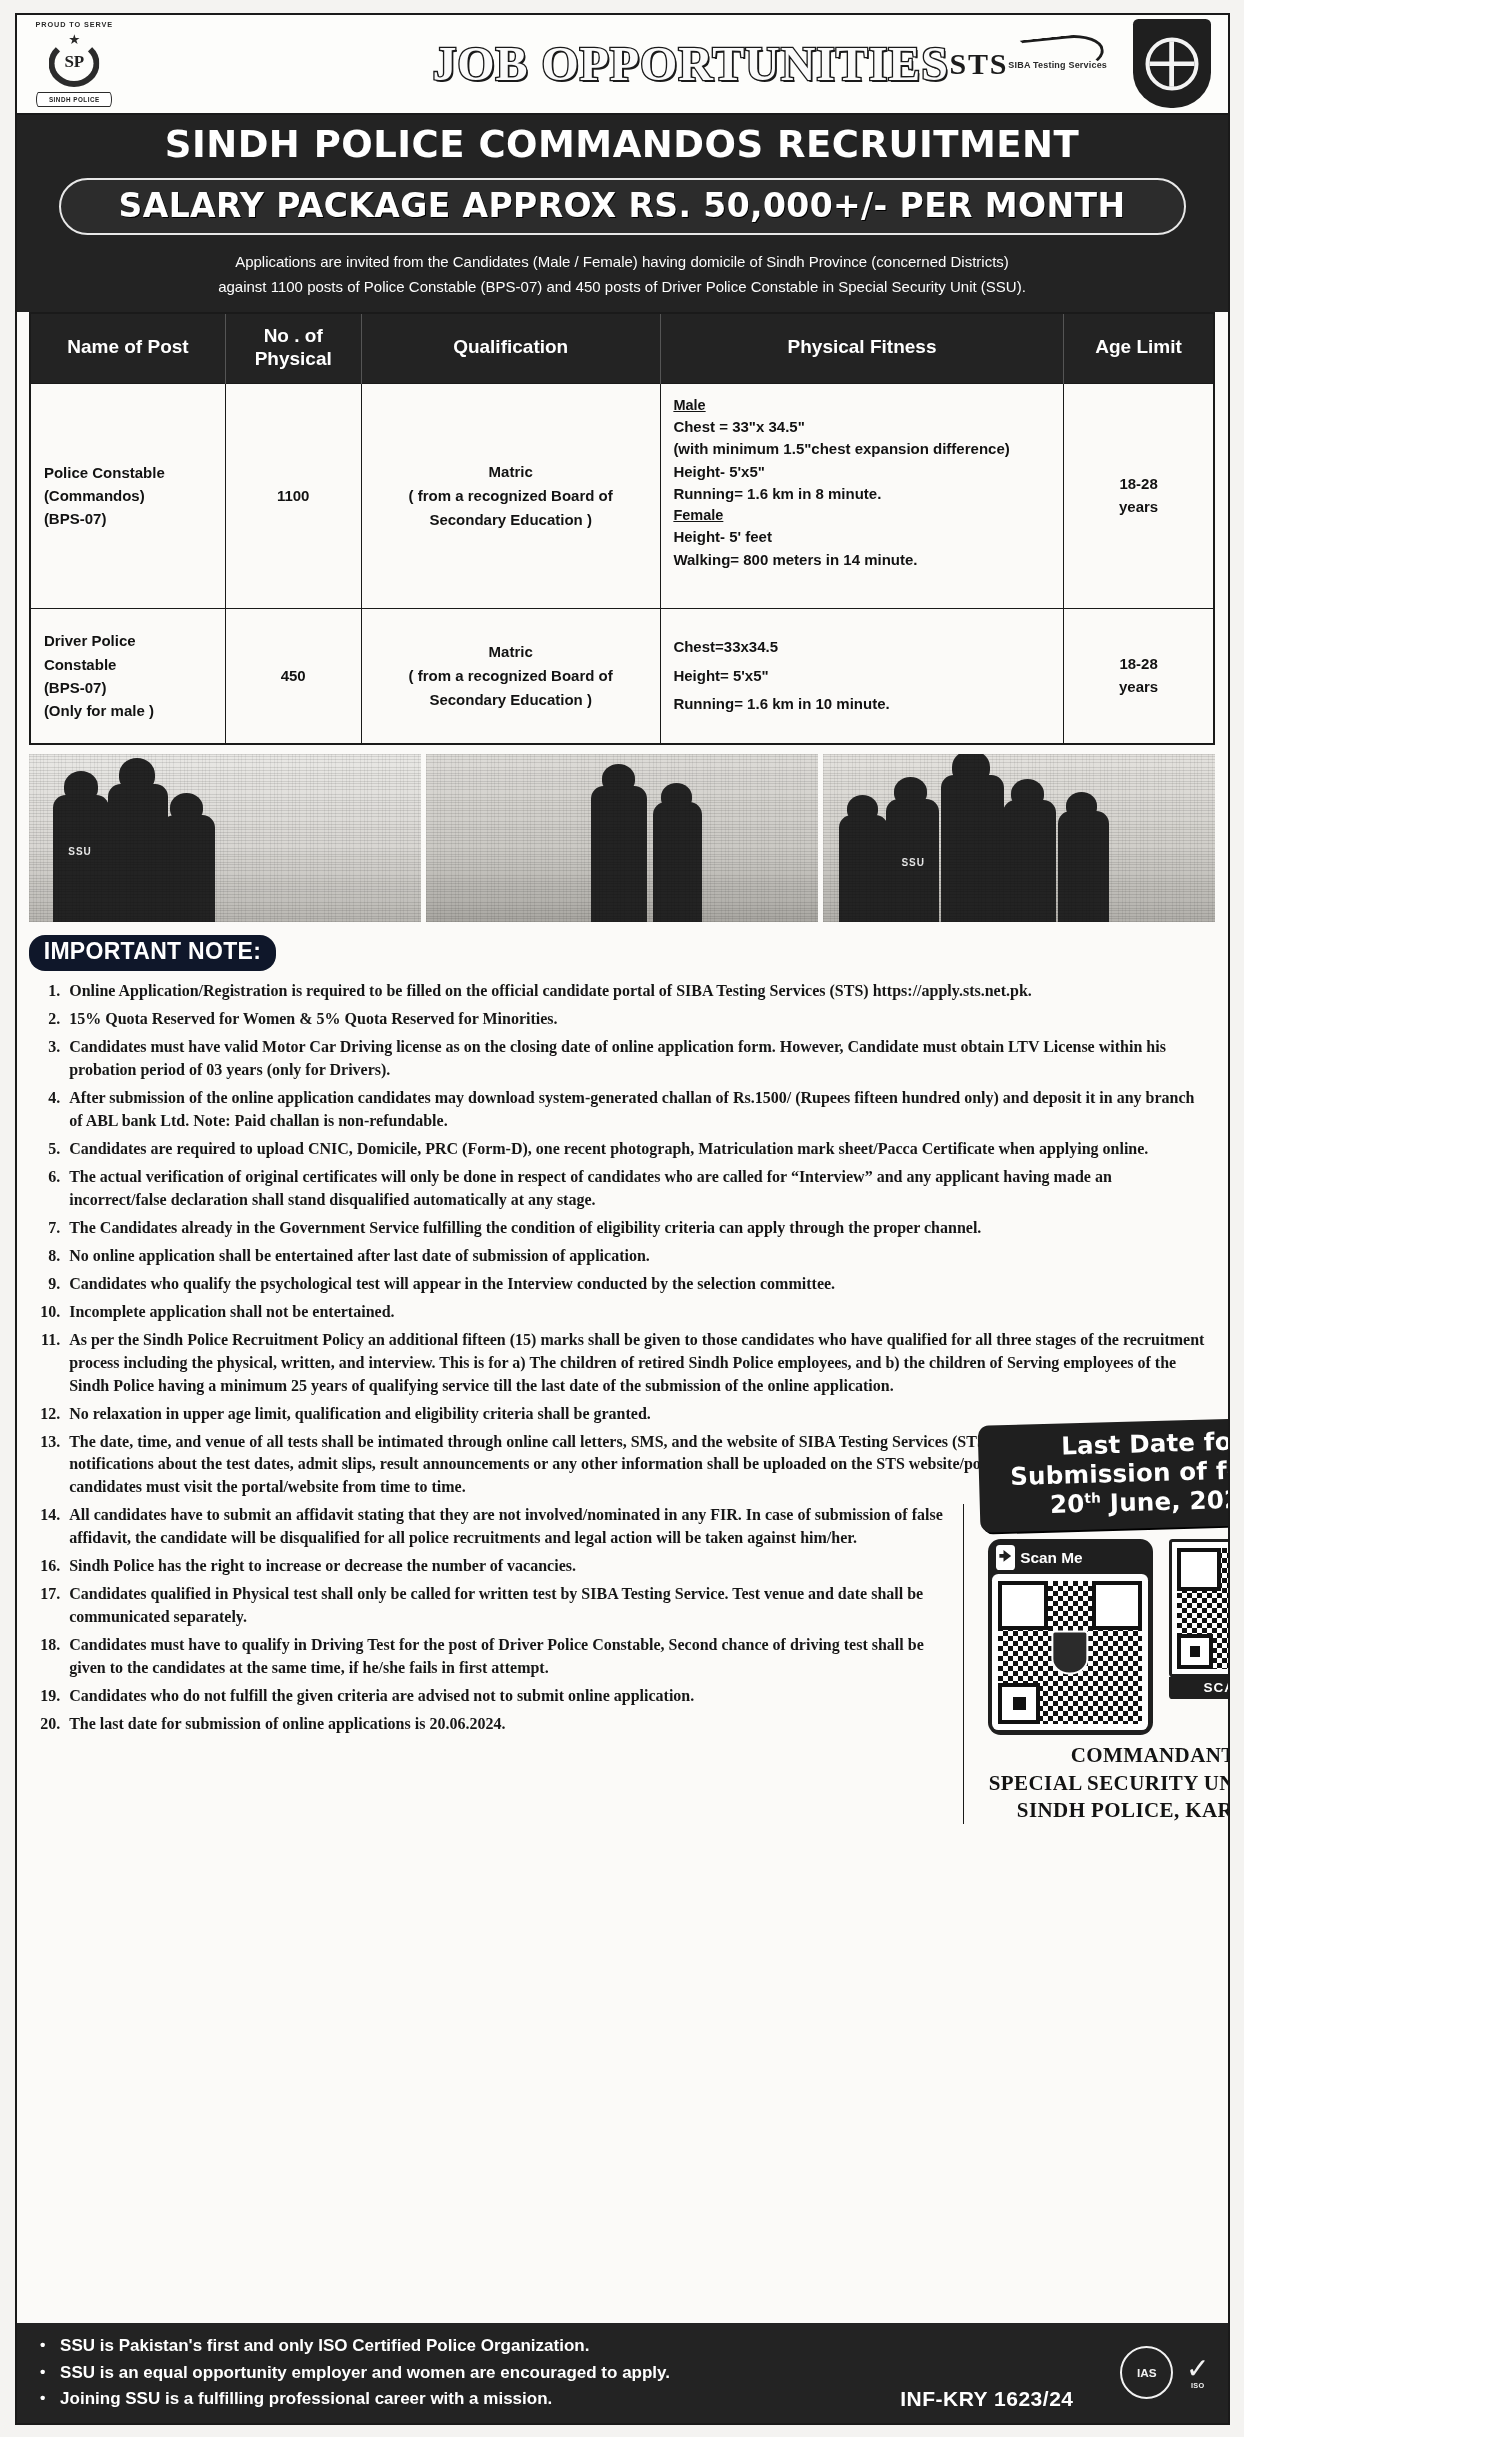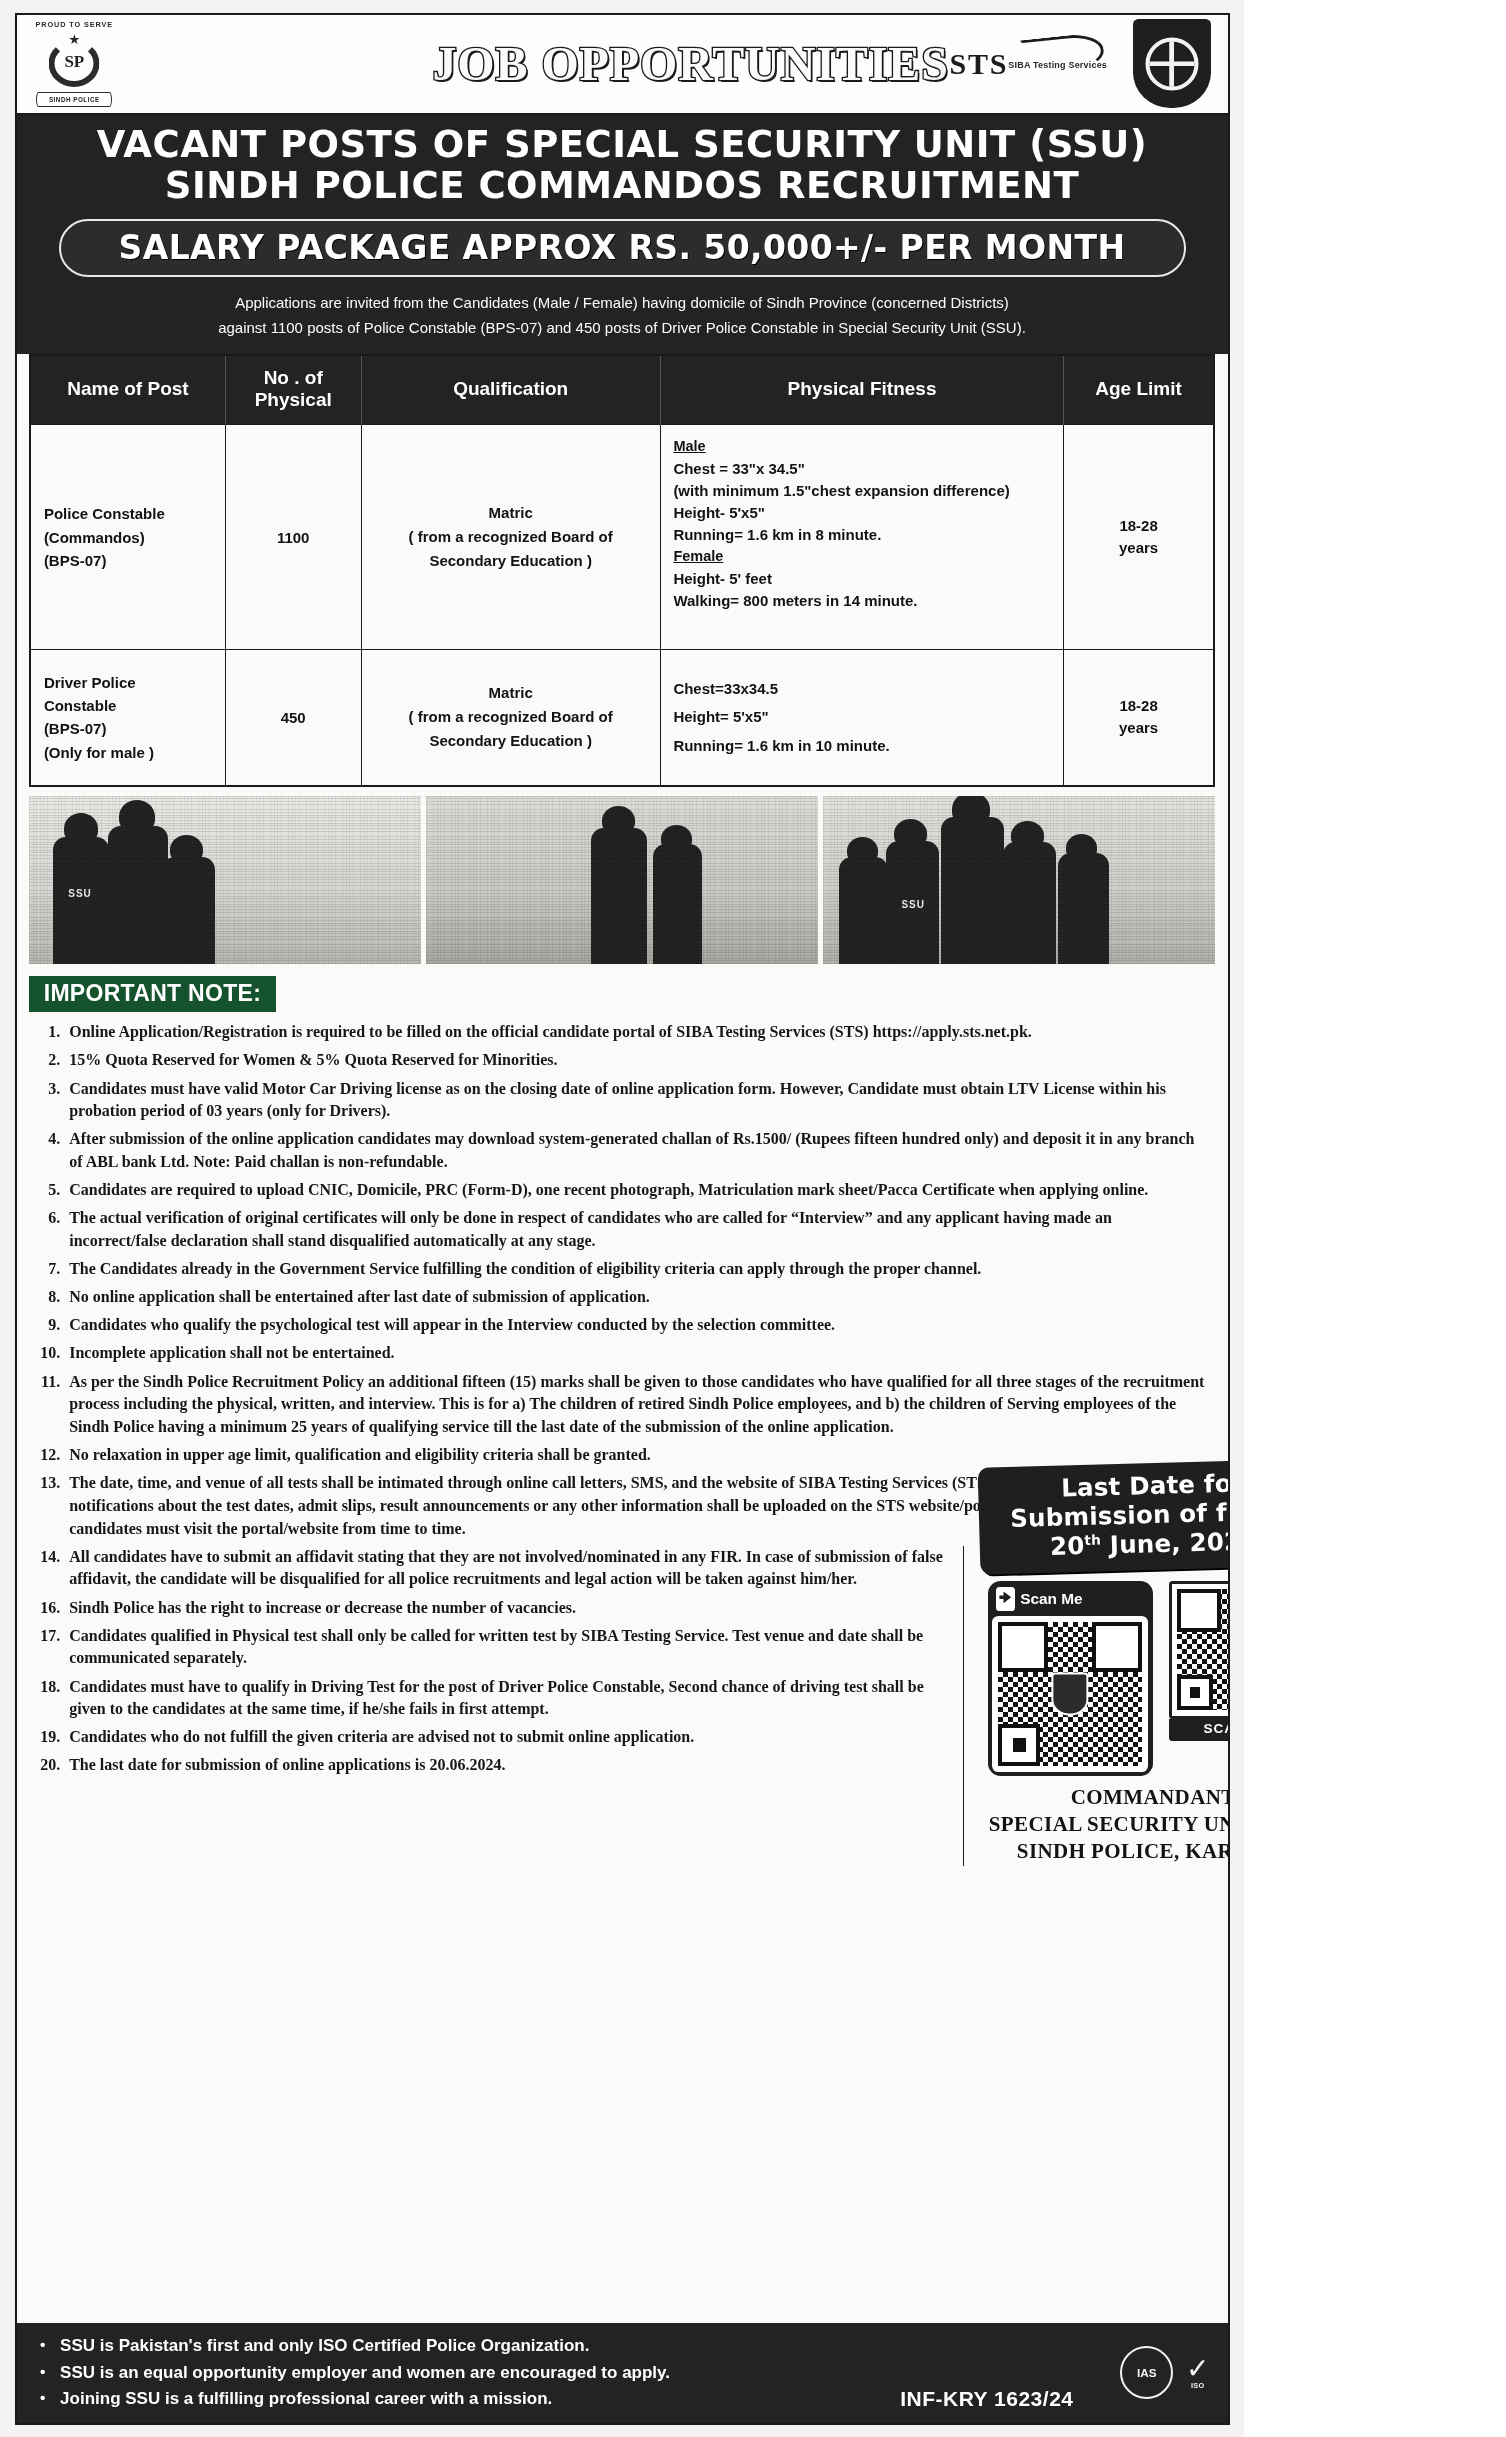--- a/index.html
+++ b/index.html
@@ -222,25 +222,26 @@
       repeating-linear-gradient(90deg, rgba(0,0,0,.06) 0 0.9px, transparent 0.9px 3.6px);
   }
   .ssu-tag {
     position:absolute; color:#f0f0f0; font-size:10px; font-weight:bold;
     letter-spacing:0.9px;
   }
 
   
   .note-head {
     display:inline-block;
-    background:#14532d; color:#fff;
+    background:#0f172a; color:#fff;
     font-size:23px; font-weight:bold;
     padding:3.6px 14.5px 5.4px;
     margin:5.4px 0 9px 12.7px;
     letter-spacing:0.3px;
+    border-radius:16px;
   }
   .notes {
     padding:0 16.3px 0 12.7px;
     font-family:"Liberation Serif", serif;
     font-size:16px;
     font-weight:bold;
     color:#171717;
     line-height:1.42;
   }
   .note {
@@ -409,21 +410,20 @@
       <div class="sts-swoosh"></div>
       <div class="sts-word">STS</div>
       <div class="sts-sub">SIBA Testing Services</div>
     </div>
 
     <div class="ssu-shield"></div>
   </div>
 
   
   <div class="title-band">
-    <span>VACANT POSTS OF SPECIAL SECURITY UNIT (SSU)</span>
     <span class="l2">SINDH POLICE COMMANDOS RECRUITMENT</span>
   </div>
 
   <div class="salary-wrap">
     <div class="salary-pill">SALARY PACKAGE APPROX RS. 50,000+/- PER MONTH</div>
   </div>
 
   <div class="intro">
     <div>Applications are invited from the Candidates (Male / Female) having domicile of Sindh Province (concerned Districts)</div>
     <div>against 1100 posts of Police Constable (BPS-07) and 450 posts of Driver Police Constable in Special Security Unit (SSU).</div>

